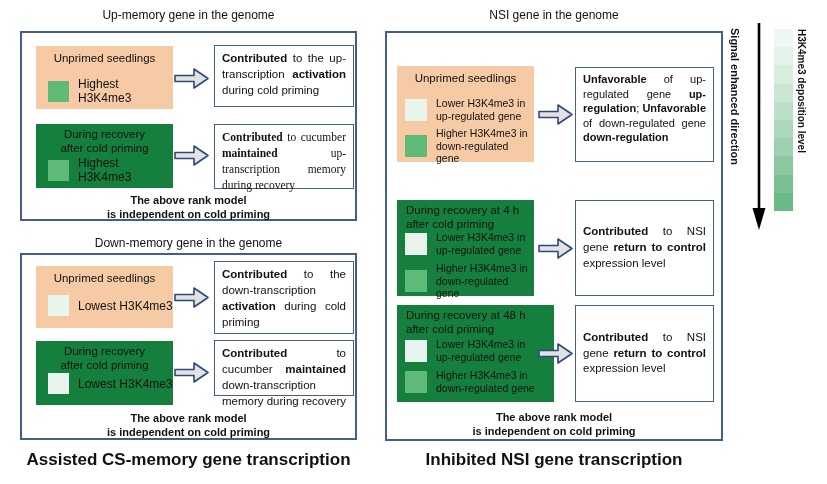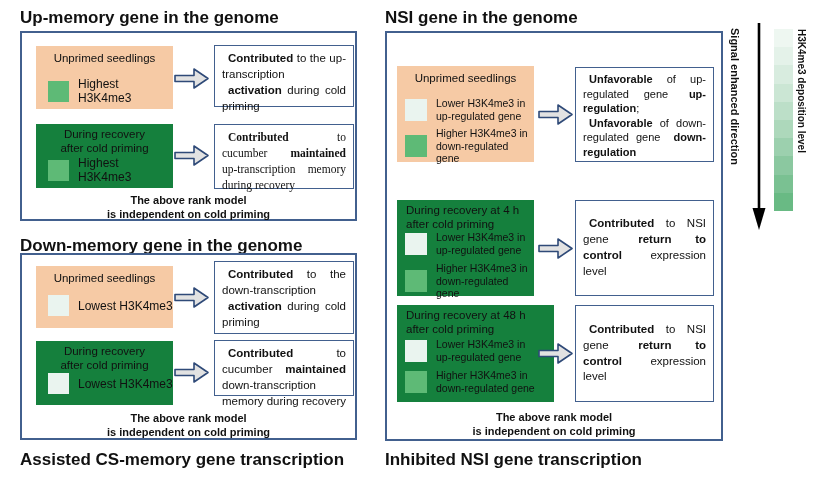--- a/index.html
+++ b/index.html
@@ -1,40 +1,40 @@
 <!DOCTYPE html>
 <html><head>
 <meta charset="utf-8">
 <style>
   html,body{margin:0;padding:0;background:#fff;font-family:"Liberation Sans",sans-serif;color:#111;}
   #stage{position:relative;width:827px;height:484px;background:#fff;overflow:hidden;}
   .abs{position:absolute;}
   .panel{position:absolute;border:2px solid #42608e;background:#fff;box-sizing:border-box;}
-  .ptitle{position:absolute;font-weight:bold;font-size:17px;text-align:left;}
+  .ptitle{position:absolute;font-weight:normal;font-size:12px;text-align:center;}
   .cond{position:absolute;box-sizing:border-box;}
   .cond.orange{background:#f6caa5;}
   .cond.blue{background:#15803d;}
   .ctitle{font-size:11.5px;line-height:13.5px;text-align:center;padding-top:6px;}
   .ctitle.leftal{text-align:left;padding-left:9px;padding-top:4px;}
   .swrow{position:absolute;display:flex;align-items:center;gap:9px;}
   .sw{flex:0 0 auto;}
   .sw.high{background:#5eba76;}
   .sw.low{background:#eaf4ef;}
   .sw21{width:21px;height:21px;}
   .sw22{width:22px;height:22px;}
   .swlabel{font-size:12px;}
   .swlabel2{font-size:10.5px;line-height:12.5px;}
   .result{position:absolute;border:1.5px solid #42608e;box-sizing:border-box;background:#fff;
           font-size:11.5px;line-height:1.38;text-align:justify;padding:5px 7px;}
-  .result .b{font-weight:bold;margin-left:6px;}
+  .result .b{font-weight:bold;}
   .result.vcenter{display:flex;align-items:center;}
   .result.vcenter .inner{width:100%;}
   .result.small{font-size:11px;line-height:1.32;padding:4px 7px;}
   .pfooter{position:absolute;width:100%;text-align:center;font-weight:bold;font-size:11px;line-height:14px;}
-  .caption{position:absolute;font-weight:bold;font-size:17px;text-align:left;}
+  .caption{position:absolute;font-weight:bold;font-size:17px;text-align:center;}
   .vtext{position:absolute;writing-mode:vertical-rl;font-weight:bold;white-space:nowrap;}
   .arrow-slot{position:absolute;width:37px;height:25px;}
   svg{display:block;}
 </style>
 </head>
 <body>
 
 <div id="stage">
 
   <div class="ptitle" style="left:20px;top:8px;width:337px;">Up-memory gene in the genome</div>

